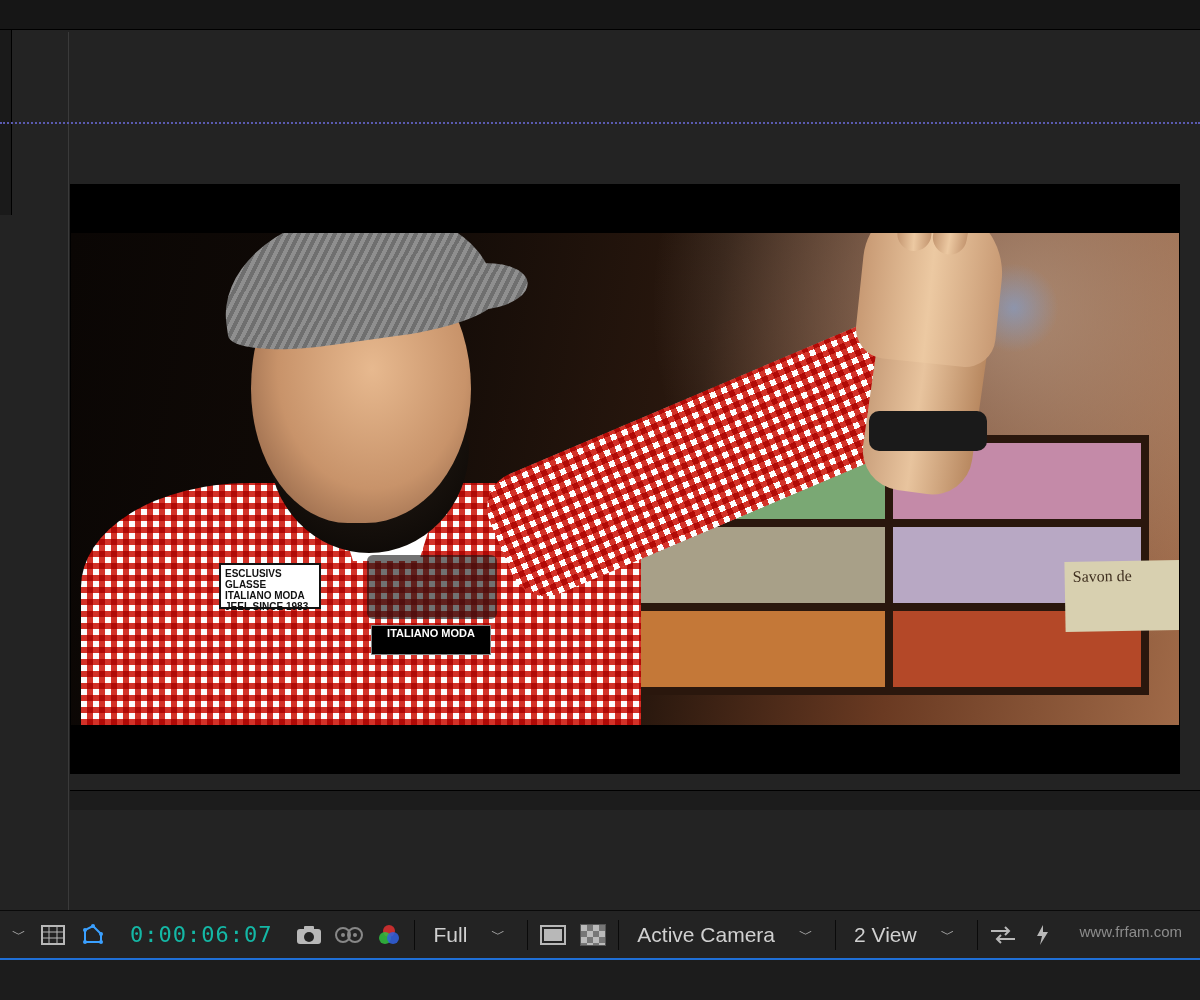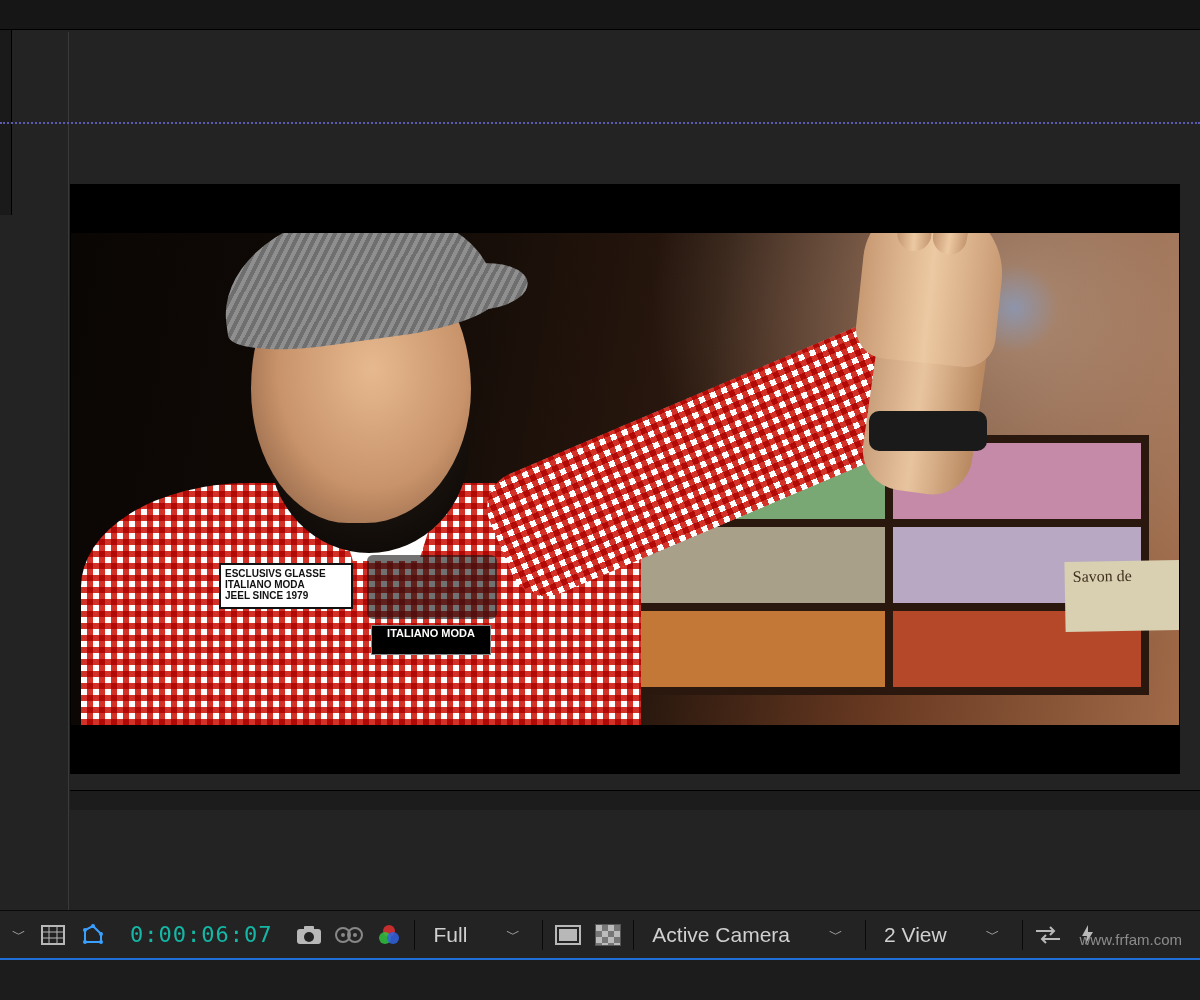--- a/index.html
+++ b/index.html
@@ -115,21 +115,21 @@
       repeating-linear-gradient(0deg, rgba(255,255,255,.9) 0 6px, rgba(210,40,30,.95) 6px 12px),
       repeating-linear-gradient(90deg, rgba(255,255,255,.9) 0 6px, rgba(210,40,30,.95) 6px 12px);
     background-blend-mode: multiply;
     border-radius: 30% 18% 0 0 / 40% 12% 0 0;
   }
   .collar {
     position:absolute; left:260px; top:258px; width:110px; height:70px;
     background:#fff; clip-path: polygon(0 0,100% 0,80% 100%,20% 100%);
   }
   .patch1 {
-    position:absolute; left:148px; top:330px; width:134px; height:46px;
+    position:absolute; left:148px; top:330px; width:102px; height:46px;
     background:#fff; border:2px solid #111; color:#111;
     font-size:10px; line-height:1.1; padding:3px 4px; font-weight:700;
   }
   .patch2 {
     position:absolute; left:296px; top:322px; width:130px; height:64px;
     background:rgba(20,20,20,.6); border-radius:6px;
   }
   .patch3{
      position:absolute; left:300px; top:392px; width:120px; height:30px;
      background:#000; color:#fff; font-size:11px; font-weight:700;
@@ -186,32 +186,32 @@
   }
   .divider{width:1px;height:30px;background:#0a0a0a;margin:0 2px;}
   .btn {
     width:34px;height:30px;display:flex;align-items:center;justify-content:center;
     border-radius:3px;color:#b8b8b8;
   }
   .btn.active{color:#3aa0ff;}
   .chev{font-size:14px;color:#aaa;padding:0 4px;}
   .timecode{color:#14b8a6;font-size:22px;letter-spacing:1px;padding:0 14px;font-family:monospace;}
   .dd {
-    height:30px;display:flex;align-items:center;gap:31px;
+    height:30px;display:flex;align-items:center;gap:16px;
     padding:0 10px;border-radius:3px;color:#d0d0d0;font-size:21px;justify-content:center;
   }
   .dd .chev{margin-left:4px;}
   .checker {
     width:26px;height:22px;
     background:
       conic-gradient(#777 25%,#bbb 0 50%,#777 0 75%,#bbb 0) 0 0/12px 12px;
     border:1px solid #555;
   }
   svg{display:block;}
-  .watermark{position:absolute;right:18px;bottom:52px;color:#8c8c8c;font-size:15px;}
+  .watermark{position:absolute;right:18px;bottom:60px;color:#8c8c8c;font-size:15px;}
 </style>
 </head>
 <body>
 
 <div class="workspace">
 
   <div class="top-strip"></div>
 
   <div class="panel-area">
     <div class="left-gutter"></div>
@@ -233,21 +233,21 @@
         <div class="savon">Savon de</div>
         <div class="flare1"></div>
         <div class="flare2"></div>
         <div class="flare3"></div>
 
         <div class="torso"></div>
         <div class="collar"></div>
         <div class="patch1">
           <span>ESCLUSIVS GLASSE</span><br>
           <span>ITALIANO MODA</span><br>
-          <span>JEEL SINCE 1979</span>
+          <span>JEEL SINCE 1983</span>
         </div>
         <div class="patch2"></div>
         <div class="patch3">
           <span>ITALIANO MODA</span>
         </div>
         <div class="arm"></div>
         <div class="forearm"></div>
         <div class="watch"></div>
         <div class="hand"></div>
         <div class="beard"></div>

